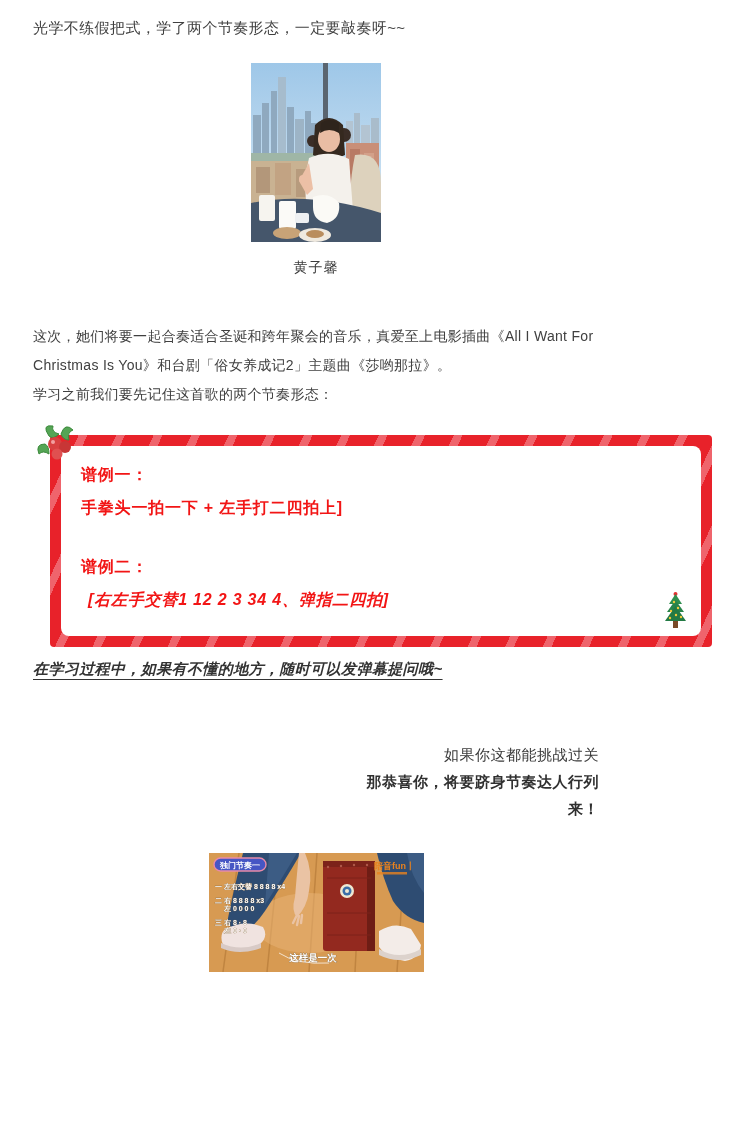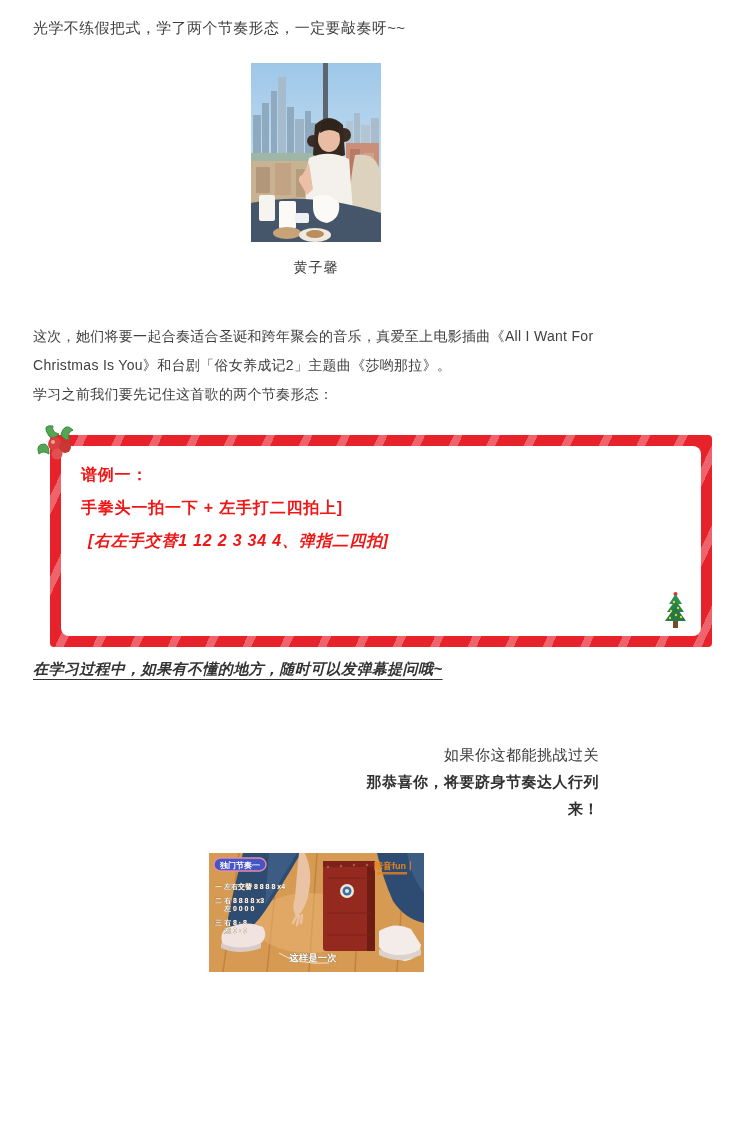--- a/index.html
+++ b/index.html
@@ -132,20 +132,21 @@
     <figcaption class="photo-caption">黄子馨</figcaption>
   </figure>
 
   <p class="para-mid">这次，她们将要一起合奏适合圣诞和跨年聚会的音乐，真爱至上电影插曲《All I Want For Christmas Is You》和台剧「俗女养成记2」主题曲《莎哟那拉》。</p>
   <p class="para-mid" style="margin-top:0;">学习之前我们要先记住这首歌的两个节奏形态：</p>
 
   <div class="score-box">
     <div class="score-inner">
       <p class="score-line score-title1">谱例一：</p>
       <p class="score-line score-body1">手拳头一拍一下 + 左手打二四拍上]</p>
+      <p class="score-line score-title2">谱例二：</p>
       <p class="score-line score-body2">[右左手交替1 12 2 3 34 4、弹指二四拍]</p>
       <span class="tree">
         <svg width="25" height="40" viewBox="0 0 25 40">
           <circle cx="12.5" cy="3" r="2" fill="#e03030"></circle>
           <polygon points="12.5,3 19,13 6,13" fill="#2f8f4e"></polygon>
           <polygon points="12.5,9 21,21 4,21" fill="#28834a"></polygon>
           <polygon points="12.5,15 23,30 2,30" fill="#237a44"></polygon>
           <rect x="10" y="30" width="5" height="7" fill="#7a4a28"></rect>
           <g fill="#f2c83a">
             <circle cx="11" cy="11" r="1.2"></circle>

